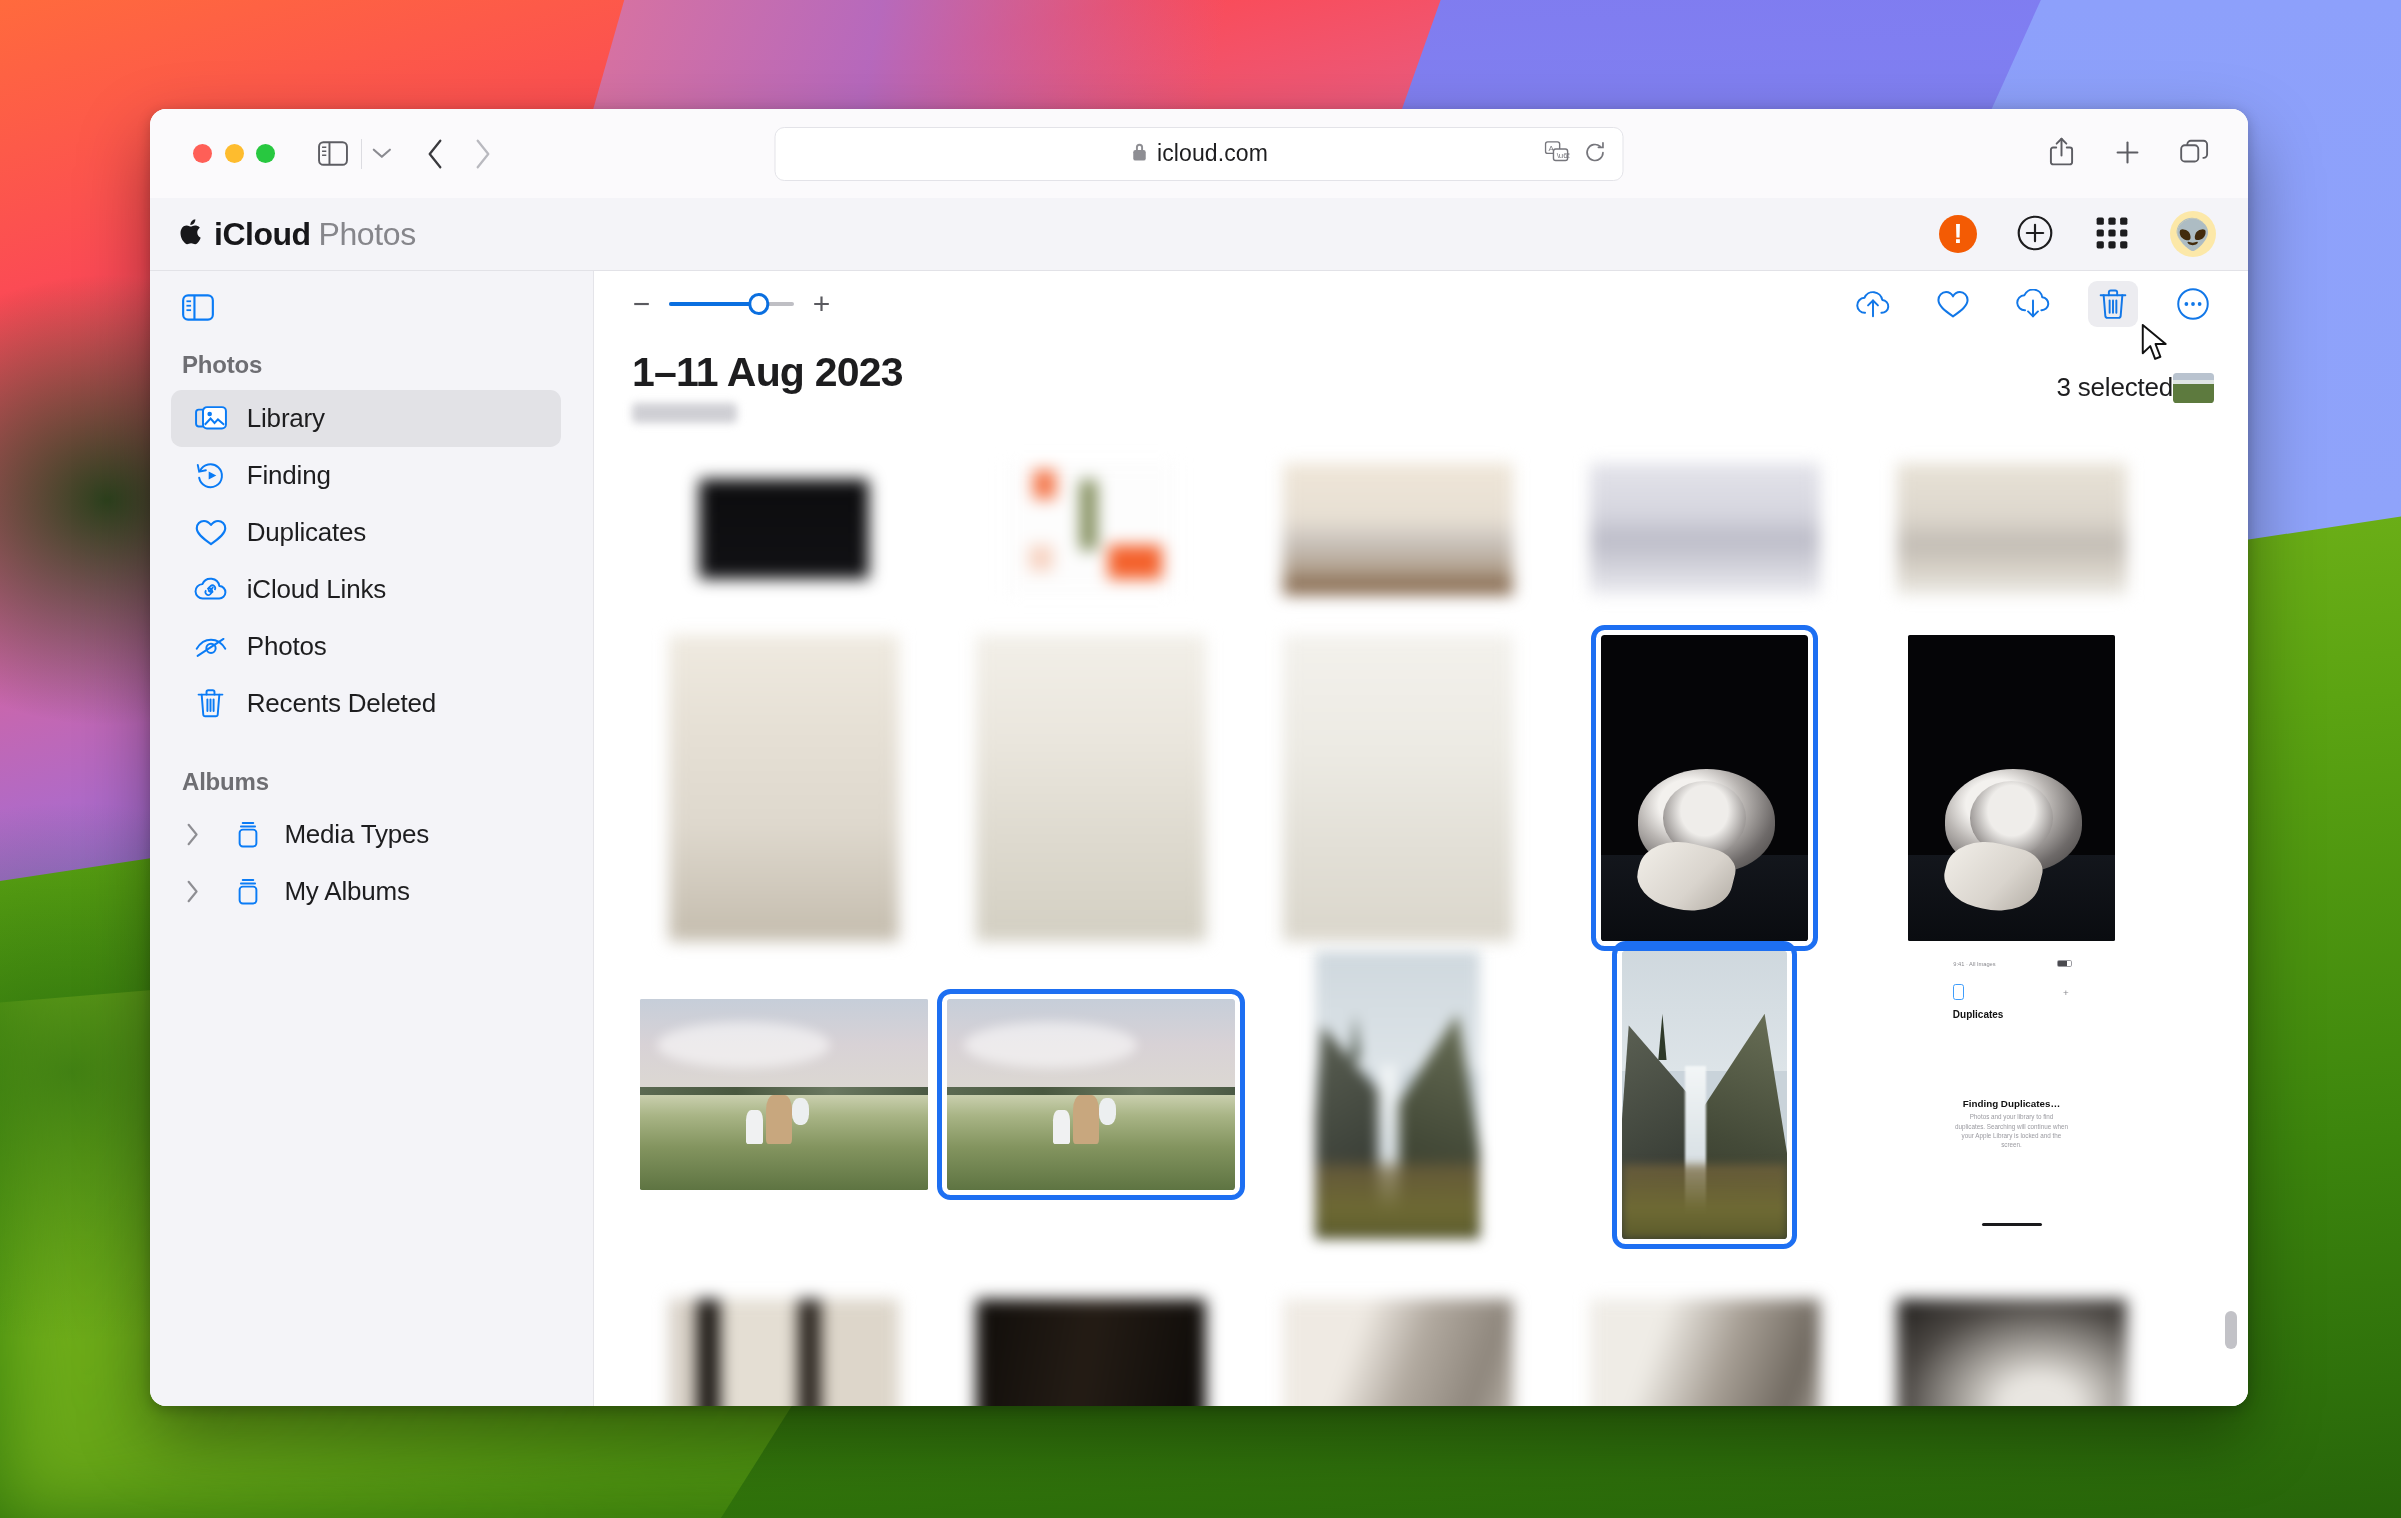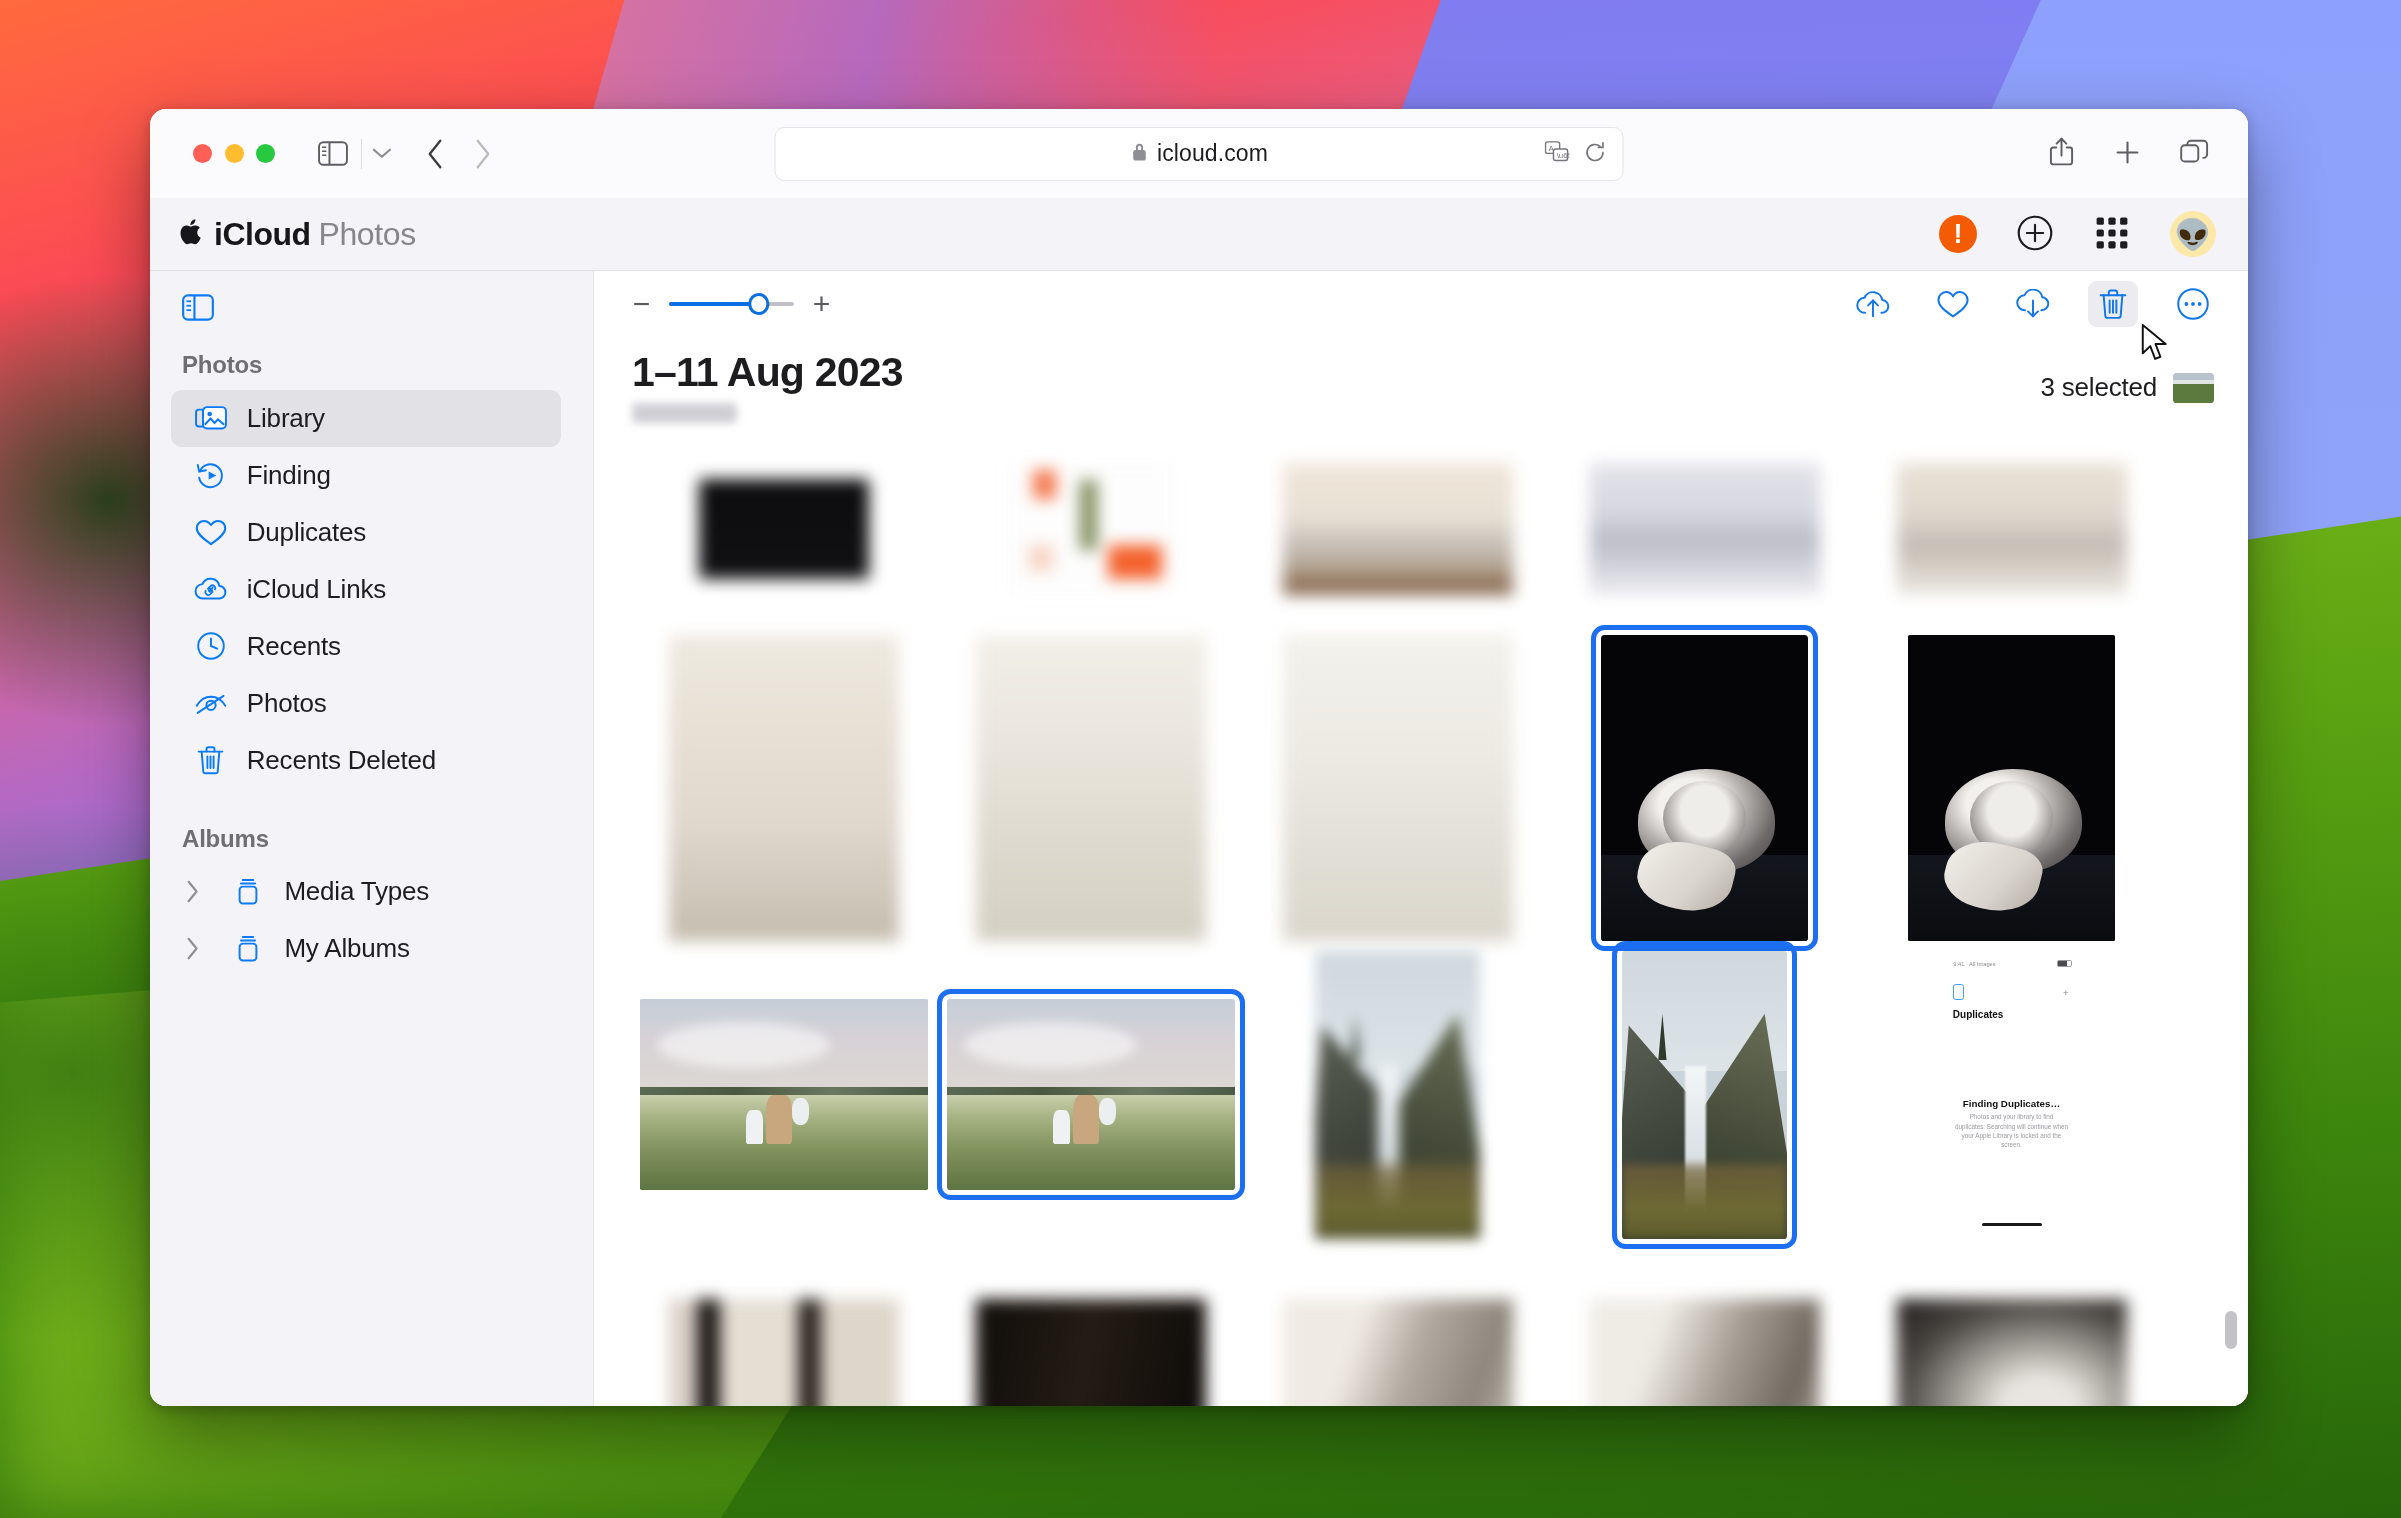--- a/index.html
+++ b/index.html
@@ -187,21 +187,21 @@
     color: #1177e8;
   }
   .ta-btn.active { background: #ececf0; }
 
   .title-row { display: flex; align-items: flex-end; padding: 0 34px 0 38px; height: 86px; }
   .date-title { font-size: 41px; font-weight: 700; color: #1d1d1f; letter-spacing: -0.8px; line-height: 1; }
   .date-sub {
     margin-top: 10.7px; width: 105px; height: 19.7px; border-radius: 4.5px;
     background: #cfcfd4; filter: blur(4.5px);
   }
-  .sel-wrap { margin-left: auto; display: flex; align-items: center; gap: 16px; padding-bottom: 19.7px; }
+  .sel-wrap { margin-left: auto; display: flex; align-items: center; gap: 0; padding-bottom: 19.7px; }
   .sel-count { font-size: 26px; color: #1d1d1f; letter-spacing: -0.2px; }
   .sel-thumb {
     width: 41px; height: 30px; border-radius: 3.6px; overflow: hidden;
     background: linear-gradient(#b9c3cf 0 24%, #dfe5e3 24% 36%, #5d7a3e 36% 100%);
   }
 
   
   .grid-scroll { position: absolute; left: 0; right: 0; top: 152px; bottom: 0; overflow: hidden; }
   .grid {
     display: grid;
@@ -496,29 +496,20 @@
             <svg width="34" height="27" viewBox="0 0 38 30" fill="none" stroke="#0a7bf5" stroke-width="2.2" stroke-linejoin="round">
               <path d="M10 25a8 8 0 0 1-.6-16 10 10 0 0 1 19 2.2A6.6 6.6 0 0 1 28 25z"></path>
               <path d="M16.4 17.6 L21.6 12.4" stroke-width="2"></path>
               <path d="M15 14.4a3.2 3.2 0 0 1 4.5 4.5l-1.5 1.5a3.2 3.2 0 0 1-4.5-4.5" stroke-width="1.9"></path>
               <path d="M23 15.6a3.2 3.2 0 0 0-4.5-4.5l-1.5 1.5a3.2 3.2 0 0 0 4.5 4.5" stroke-width="1.9"></path>
             </svg>
           </span>
           <span class="sb-label">iCloud Links</span>
         </div>
 
-        <div class="sb-item">
-          <span class="sb-icon">
-            <svg width="30" height="30" viewBox="0 0 34 34" fill="none" stroke="#0a7bf5" stroke-width="2.2" stroke-linecap="round">
-              <circle cx="17" cy="17" r="14.5"></circle>
-                <polyline points="17,8.5 17,17 24,20"></polyline>
-            </svg>
-          </span>
-          <span class="sb-label">Recents</span>
-        </div>
 
         <div class="sb-item">
           <span class="sb-icon">
             <svg width="34" height="25" viewBox="0 0 38 28" fill="none" stroke="#0a7bf5" stroke-width="2.2" stroke-linecap="round">
               <path d="M3 16.5C7 10 13 6.5 19 6.5s12 3.5 16 10"></path>
               <circle cx="19" cy="16" r="5.2"></circle>
               <line x1="4" y1="24.5" x2="33" y2="5.5"></line>
             </svg>
           </span>
           <span class="sb-label">Photos</span>

